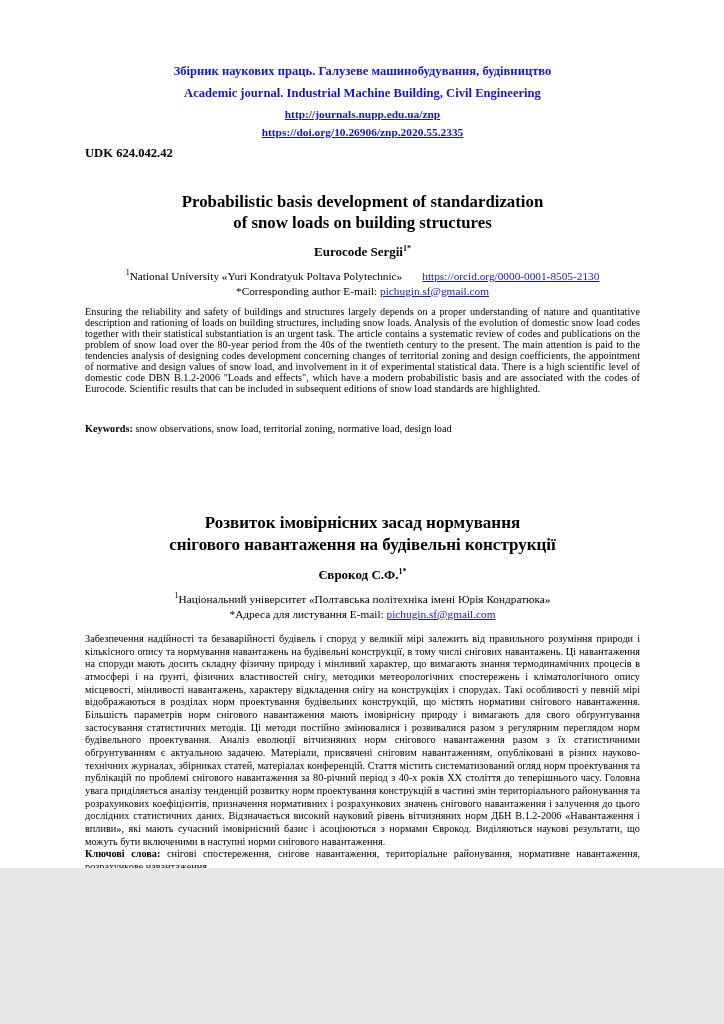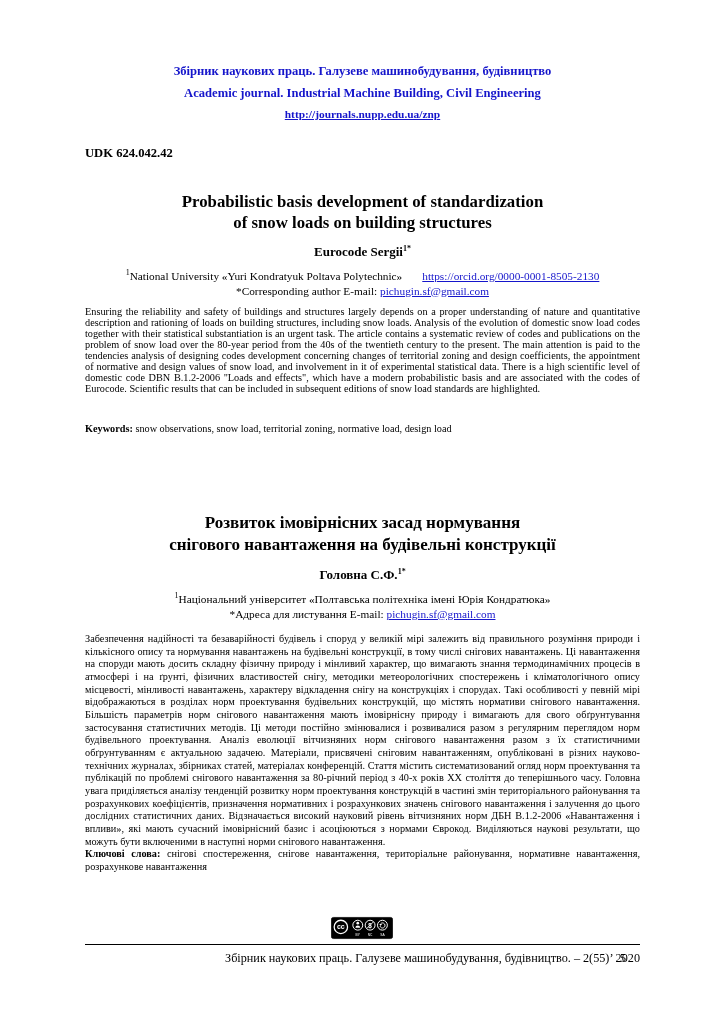--- a/index.html
+++ b/index.html
@@ -1,18 +1,18 @@
 <!DOCTYPE html>
 <html lang="en"><head>
 <meta charset="utf-8">
 <style>
   html,body{margin:0;padding:0;background:#e8e8e8;}
   .page{
     position:relative;
-    width:724px;height:1024px;
+    width:724px;height:868px;
     background:#ffffff;
     font-family:"Liberation Serif","DejaVu Serif",serif;
     color:#000;
     overflow:hidden;
     margin:0 auto;
   }
   a.blue-link{color:#1515cb;text-decoration:underline;cursor:pointer;font-family:Liberation Serif, serif;}
   .journal-header{
     position:absolute;top:63px;left:85px;width:555px;text-align:center;
   }
@@ -71,20 +71,23 @@
 <body>
 
 <div class="page">
 
   <header class="journal-header">
     <div class="jh-title">Збірник наукових праць. Галузеве машинобудування, будівництво</div>
     <div class="jh-title" style="margin-bottom:2px;">Academic journal. Industrial Machine Building, Civil Engineering</div>
     <div class="jh-linkrow">
       <a class="blue-link">http://journals.nupp.edu.ua/znp</a>
     </div>
+    <div class="jh-linkrow" style="margin-top:4px;">
+      <a class="blue-link">https://doi.org/10.26906/znp.2020.55.2335</a>
+    </div>
   </header>
 
   <div class="udk">UDK 624.042.42</div>
 
   <section class="block en-block">
     <h1 class="article-title">
       <span>Probabilistic basis development of standardization</span><br>
       <span>of snow loads on building structures</span>
     </h1>
     <div class="author-line">
@@ -104,21 +107,21 @@
       <span>snow observations, snow load, territorial zoning, normative load, design load</span>
     </p>
   </section>
 
   <section class="block uk-block">
     <h1 class="article-title">
       <span>Розвиток імовірнісних засад нормування</span><br>
       <span>снігового навантаження на будівельні конструкції</span>
     </h1>
     <div class="author-line">
-      <span>Головна С.Ф.</span><sup>1*</sup>
+      <span>Єврокод С.Ф.</span><sup>1*</sup>
     </div>
     <div class="affil">
       <div>
         <sup>1</sup><span>Національний університет «Полтавська політехніка імені Юрія Кондратюка»</span>
       </div>
       <div>
         <span>*Адреса для листування E-mail: </span><a class="blue-link">pichugin.sf@gmail.com</a>
       </div>
     </div>
     <p class="abstract">Забезпечення надійності та безаварійності будівель і споруд у великій мірі залежить від правильного розуміння природи і кількісного опису та нормування навантажень на будівельні конструкції, в тому числі снігових навантажень. Ці навантаження на споруди мають досить складну фізичну природу і мінливий характер, що вимагають знання термодинамічних процесів в атмосфері і на ґрунті, фізичних властивостей снігу, методики метеорологічних спостережень і кліматологічного опису місцевості, мінливості навантажень, характеру відкладення снігу на конструкціях і спорудах. Такі особливості у певній мірі відображаються в розділах норм проектування будівельних конструкцій, що містять нормативи снігового навантаження. Більшість параметрів норм снігового навантаження мають імовірнісну природу і вимагають для свого обґрунтування застосування статистичних методів. Ці методи постійно змінювалися і розвивалися разом з регулярним переглядом норм будівельного проектування. Аналіз еволюції вітчизняних норм снігового навантаження разом з їх статистичними обґрунтуванням є актуальною задачею. Матеріали, присвячені сніговим навантаженням, опубліковані в різних науково-технічних журналах, збірниках статей, матеріалах конференцій. Стаття містить систематизований огляд норм проектування та публікацій по проблемі снігового навантаження за 80-річний період з 40-х років XX століття до теперішнього часу. Головна увага приділяється аналізу тенденцій розвитку норм проектування конструкцій в частині змін територіального районування та розрахункових коефіцієнтів, призначення нормативних і розрахункових значень снігового навантаження і залучення до цього дослідних статистичних даних. Відзначається високий науковий рівень вітчизняних норм ДБН В.1.2-2006 «Навантаження і впливи», які мають сучасний імовірнісний базис і асоціюються з нормами Єврокод. Виділяються наукові результати, що можуть бути включеними в наступні норми снігового навантаження.</p>

